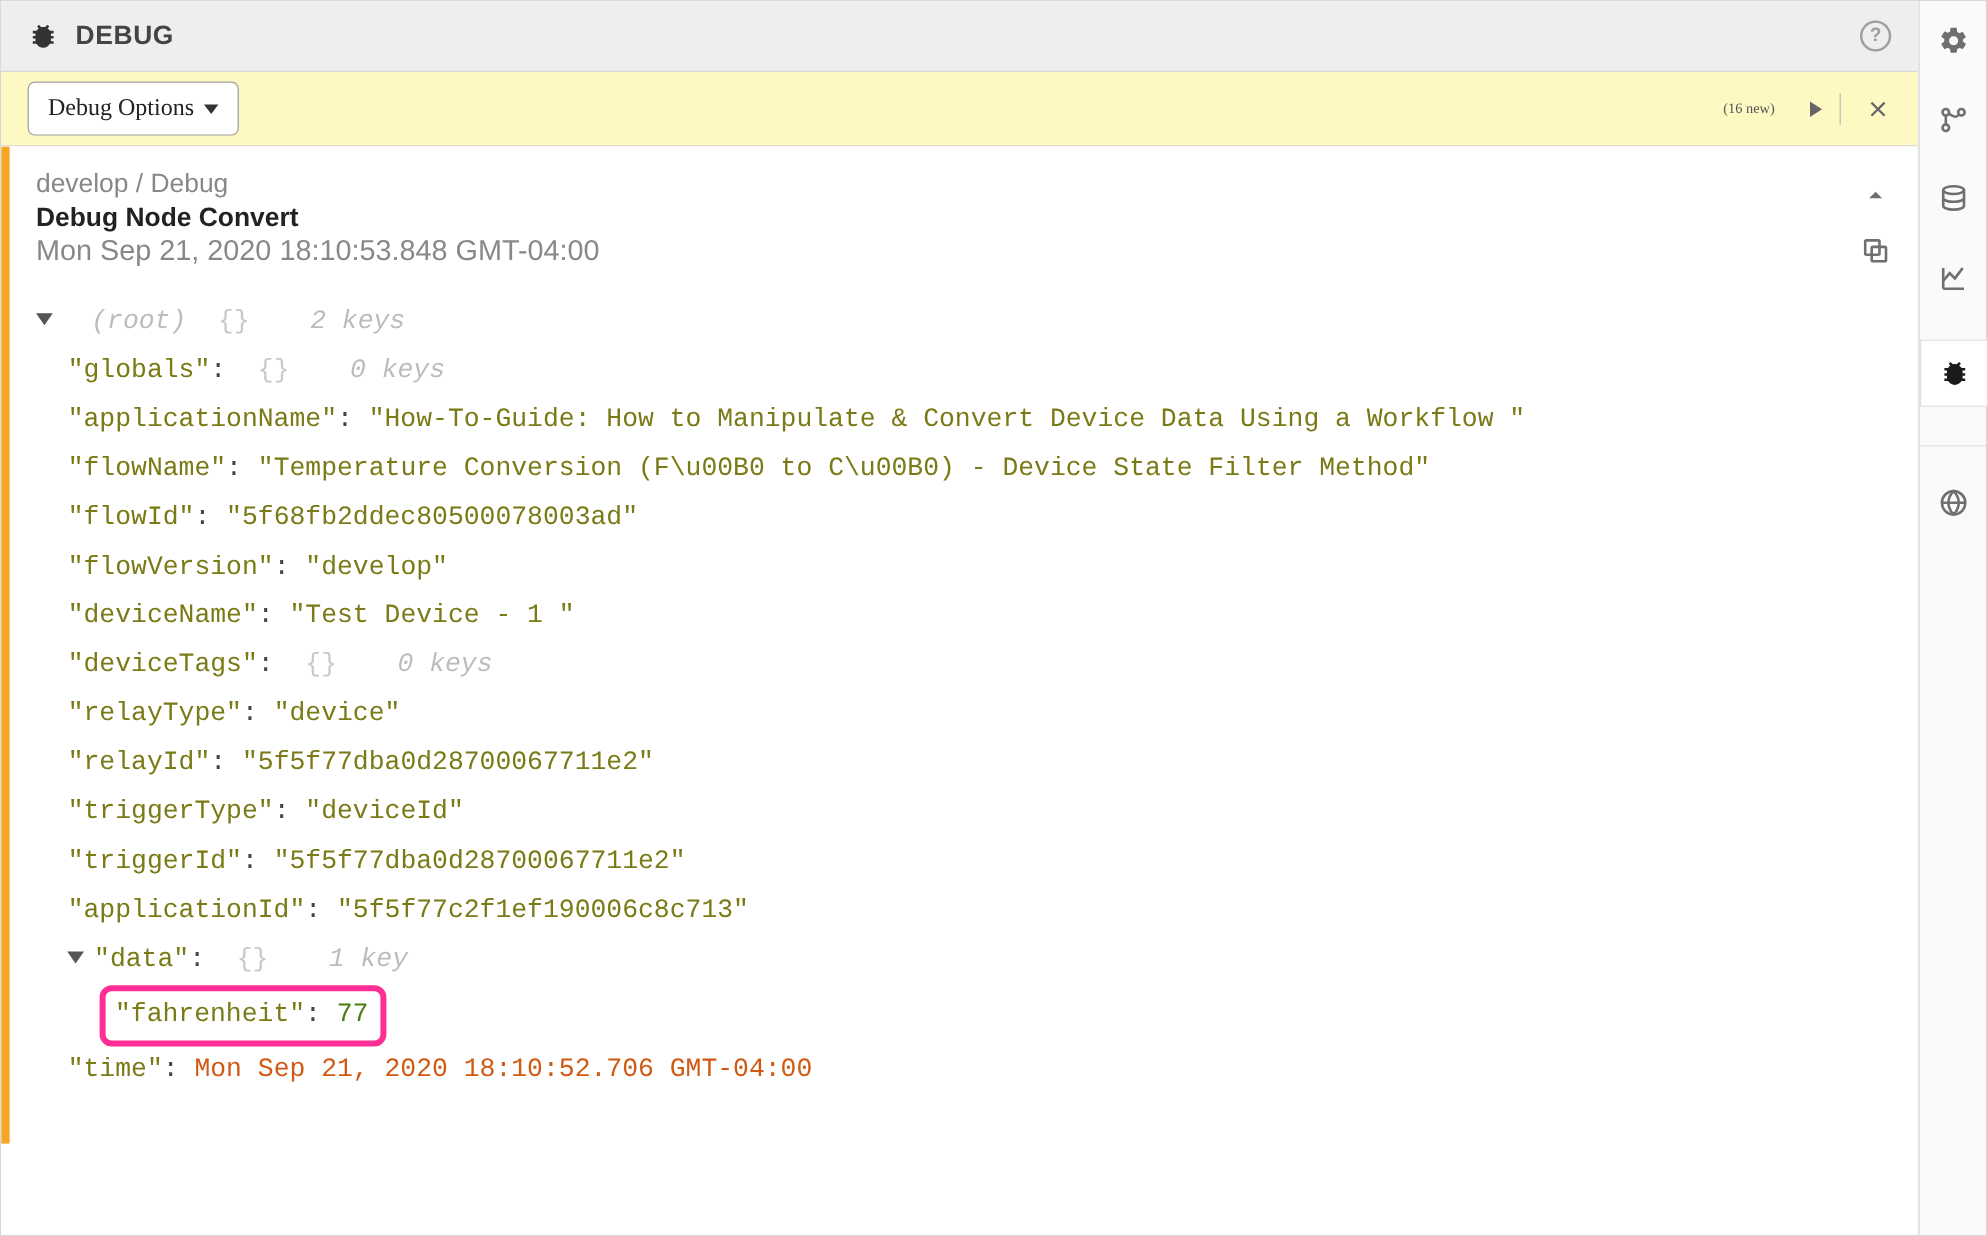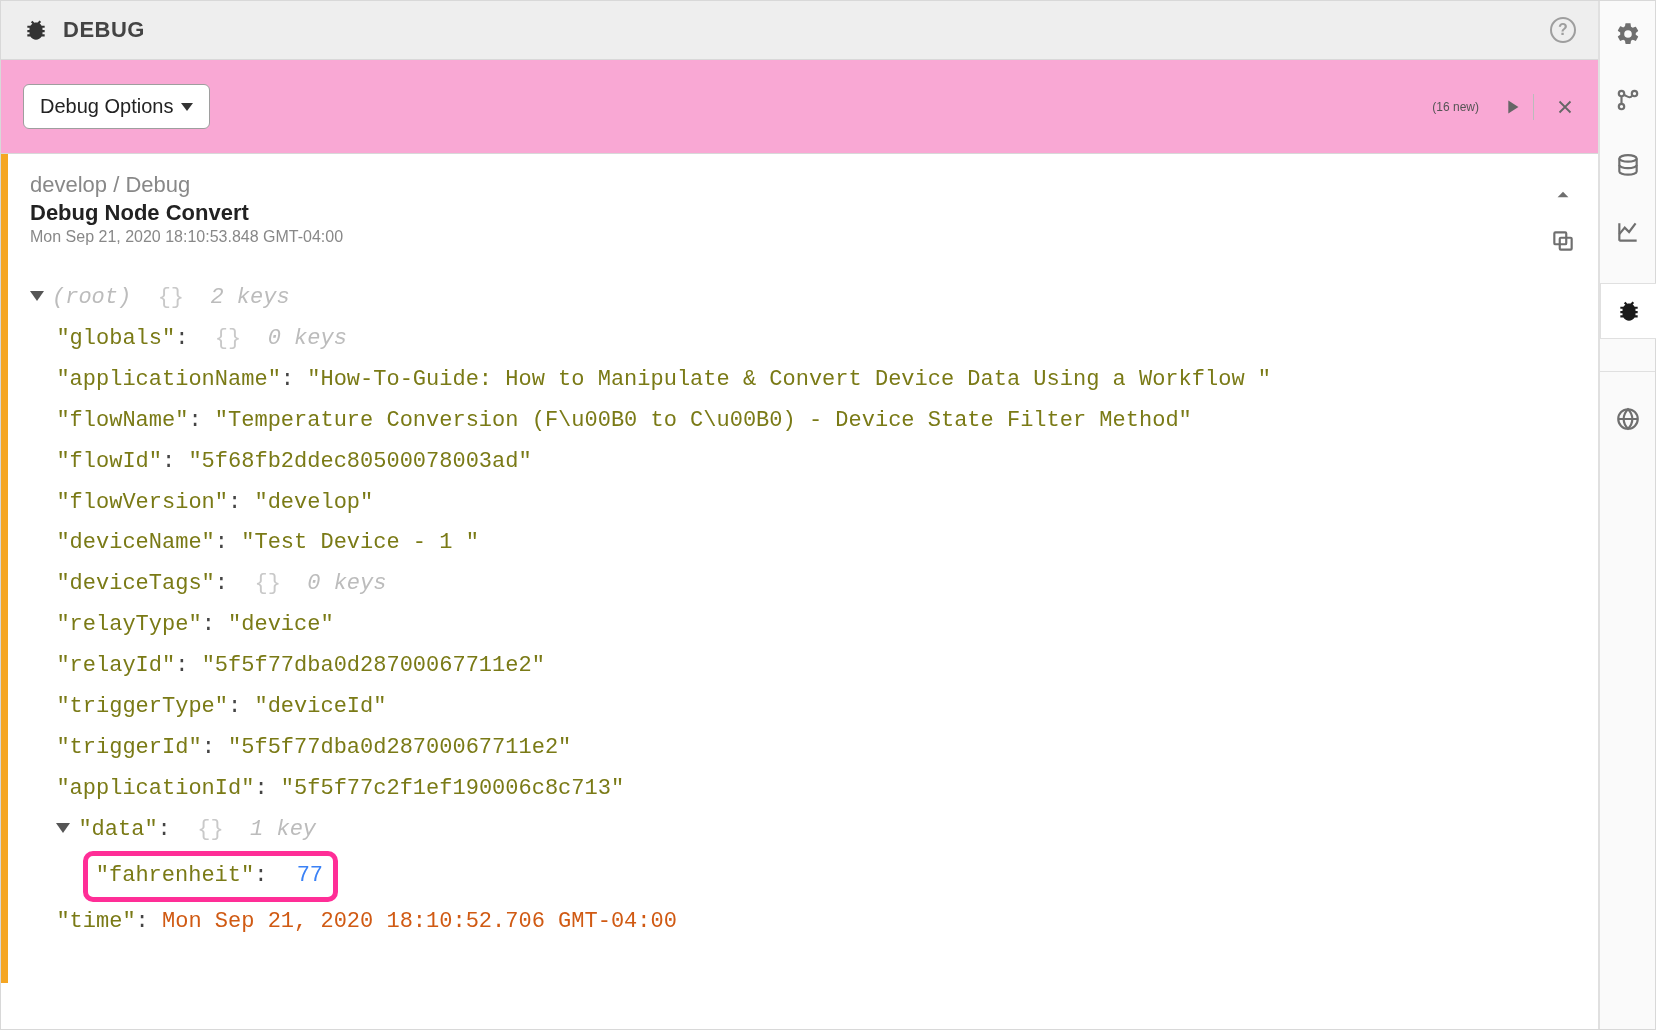--- a/index.html
+++ b/index.html
@@ -81,23 +81,24 @@
     color:#9e9e9e;
     font-size:16px;
     font-weight:700;
     cursor:pointer;
   }
 
   
   .toolbar {
     display:flex;
     align-items:center;
-    padding: 24px 22px;
-    background:#f9a8d4;
+    padding: 8px 22px;
+    background:#fef9c3;
     border-bottom:1px solid #d8d8d8;
+    font-family:Liberation Serif, serif;
   }
   .dropdown-btn {
     display:inline-flex;
     align-items:center;
     padding:10px 16px;
     border:1px solid #9e9e9e;
     border-radius:6px;
     background:#fff;
     font-size:20px;
     color:#222;
@@ -144,21 +145,21 @@
     font-size:22px;
     color:#888;
   }
   .entry-title {
     font-size:22px;
     color:#222;
     font-weight:600;
     margin-top:2px;
   }
   .timestamp {
-    font-size:16px;
+    font-size:24px;
     color:#888;
     margin-top:2px;
   }
   .meta-icons {
     display:flex;
     flex-direction:column;
     align-items:flex-end;
     gap:20px;
     padding-top:10px;
   }
@@ -182,23 +183,23 @@
     border-left:7px solid transparent;
     border-right:7px solid transparent;
     border-top:10px solid #555;
     margin-right:8px;
     vertical-align:2px;
     cursor:pointer;
   }
   .k-str { color:#7a7a16; } 
   .k-key { color:#7a7a16; }
   .k-punct { color:#444; }
-  .k-meta { color:#bcbcbc; font-style:italic; }
+  .k-meta { color:#bcbcbc; font-style:italic;margin-left:24px; }
   .k-meta-braces { color:#c9c9c9; }
-  .k-num { color:#3b82f6;margin-left:16px; }
+  .k-num { color:#4d7c0f; }
   .k-date { color:#d05a13; }
   .highlight-box {
     display:inline-block;
     border:5px solid #ff2e97;
     border-radius:10px;
     padding:0 10px 0 8px;
   }
 </style>
 </head>
 <body>

